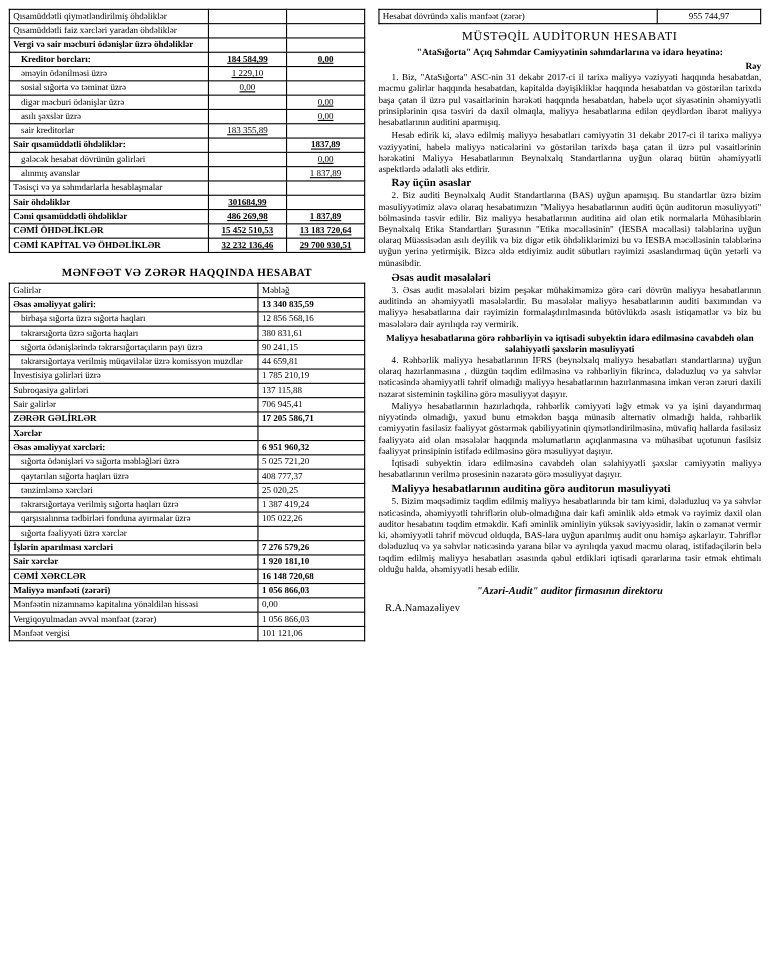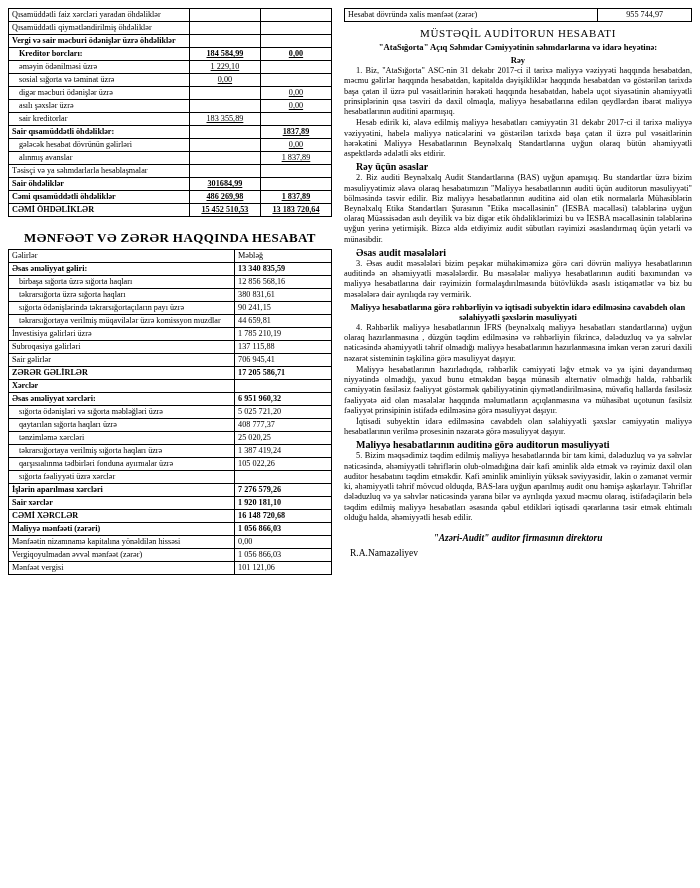--- a/index.html
+++ b/index.html
@@ -47,41 +47,41 @@
   }
   td.lbl { text-align: left; }
   td.num { text-align: center; white-space: nowrap; text-decoration: underline; }
   td.ctr { text-align: center; margin-top: 36px; }
   .b { font-weight: bold; }
   .ind { padding-left: 10px !important; }
   .spacer { height: 9px; }
   .sec-title {
     text-align: center;
     font-weight: bold;
-    font-size: 13px;
+    font-size: 10px;
     letter-spacing: 0.4px;
     margin: 4px 0 3px 0;
     font-family: "Liberation Serif", serif;
   }
   .auditor-title {
     text-align: center;
     font-weight: normal;
     font-size: 11px;
     letter-spacing: 0.6px;
     margin: 5px 0 3px 0;
   }
   .addressee {
     text-align: center;
     font-weight: bold;
     font-size: 8.6px;
     line-height: 1.3;
     margin-bottom: 2px;
   }
   .rey-head {
-    text-align: center;
+    text-align: right;
     font-weight: bold;
     font-size: 8.6px;
     margin: 1px 0 1px 0;
   }
   .sub-head {
     text-align: center;
     font-weight: bold;
     font-size: 8.5px;
     margin: 2px 0 1px 0;
   }
@@ -123,26 +123,26 @@
   <div class="col-left">
 
     <table class="t">
       <colgroup>
           <col style="width:56%">
           <col style="width:22%">
           <col style="width:22%">
         </colgroup>
       <tbody id="liab-body">
           <tr>
+            <td class="lbl">Qısamüddətli qiymətləndirilmiş öhdəliklər</td>
+            <td class="num"></td>
+            <td class="num"></td>
+          </tr>
+          <tr>
             <td class="lbl">Qısamüddətli faiz xərcləri yaradan öhdəliklər</td>
-            <td class="num"></td>
-            <td class="num"></td>
-          </tr>
-          <tr>
-            <td class="lbl">Qısamüddətli qiymətləndirilmiş öhdəliklər</td>
             <td class="num"></td>
             <td class="num"></td>
           </tr>
           <tr>
             <td class="lbl b">Vergi və sair məcburi ödənişlər üzrə öhdəliklər</td>
             <td class="num b"></td>
             <td class="num b"></td>
           </tr>
           <tr>
             <td class="lbl b ind">Kreditor borcları:</td>
@@ -201,20 +201,25 @@
           </tr>
           <tr>
             <td class="lbl b">Cəmi qısamüddətli öhdəliklər</td>
             <td class="num b">486 269,98</td>
             <td class="num b">1 837,89</td>
           </tr>
           <tr>
             <td class="lbl b">CƏMİ ÖHDƏLİKLƏR</td>
             <td class="num b">15 452 510,53</td>
             <td class="num b">13 183 720,64</td>
+          </tr>
+          <tr>
+            <td class="lbl b">CƏMİ KAPİTAL VƏ ÖHDƏLİKLƏR</td>
+            <td class="num b">32 232 136,46</td>
+            <td class="num b">29 700 930,51</td>
           </tr>
         </tbody>
     </table>
 
     <div class="spacer"></div>
 
     <div class="sec-title">MƏNFƏƏT VƏ ZƏRƏR HAQQINDA HESABAT</div>
 
     <table class="t">
       <colgroup>

